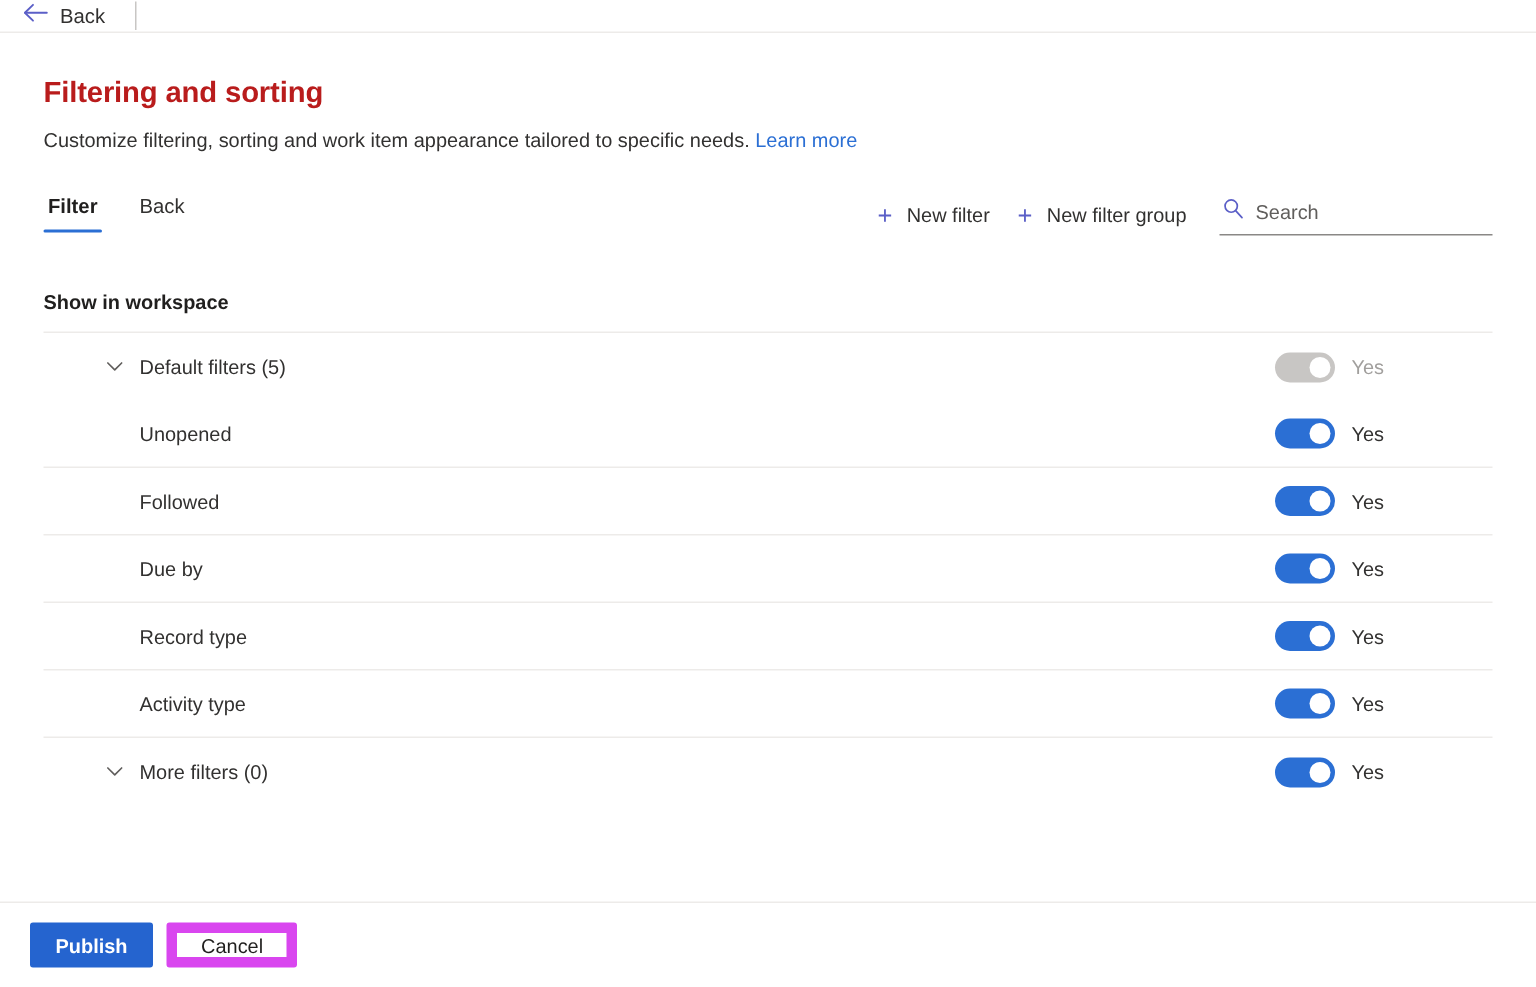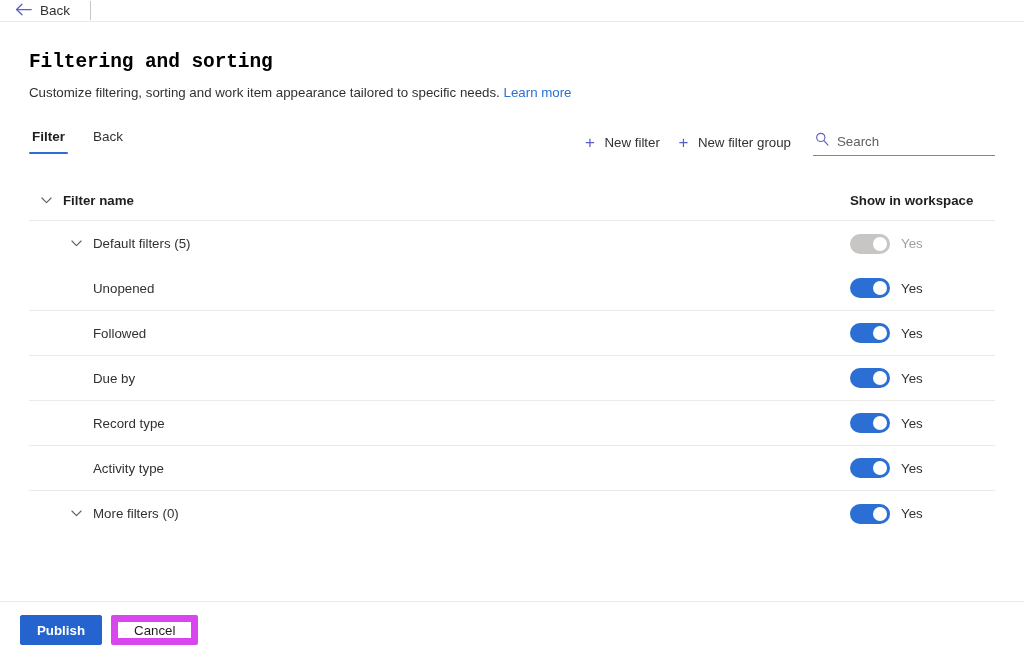--- a/index.html
+++ b/index.html
@@ -47,25 +47,24 @@
   }
 
   
   #page {
     padding: 0 29px;
   }
 
   #page-title {
     font-size: 19.5px;
     font-weight: bold;
-    color: #000000;
+    color: #b91c1c;
     margin: 0;
     padding-top: 29px;
     letter-spacing: -0.1px;
-    font-family: Liberation Mono, monospace;
   }
   #page-subtitle {
     font-size: 13.3px;
     color: #323130;
     margin: 0;
     padding-top: 11px;
     line-height: 1.3;
   }
   #learn-more-link {
     color: #2b6fd4;
@@ -328,28 +327,20 @@
           </svg>
         </span>
         <input id="search-input-field" type="text" placeholder="Search" style="">
       </div>
     </div>
   </div>
 
   <div id="filter-grid">
 
     <div class="grid-row header-row">
-      <div class="cell-name">
-        <div class="chevron-slot">
-          <svg width="11" height="7" viewBox="0 0 11 7" fill="none" aria-hidden="true">
-            <path d="M0.9 1 L5.5 5.6 L10.1 1" stroke="#605e5c" stroke-width="1.1" fill="none" stroke-linecap="round" stroke-linejoin="round"></path>
-          </svg>
-        </div>
-        <span class="col-header-text">Filter name</span>
-      </div>
       <div class="cell-toggle">
         <span class="col-header-text">Show in workspace</span>
       </div>
     </div>
 
     <div class="grid-row">
       <div class="cell-name indent-1">
         <div class="chevron-slot">
           <svg width="11" height="7" viewBox="0 0 11 7" fill="none" aria-hidden="true">
             <path d="M0.9 1 L5.5 5.6 L10.1 1" stroke="#605e5c" stroke-width="1.1" fill="none" stroke-linecap="round" stroke-linejoin="round"></path>

